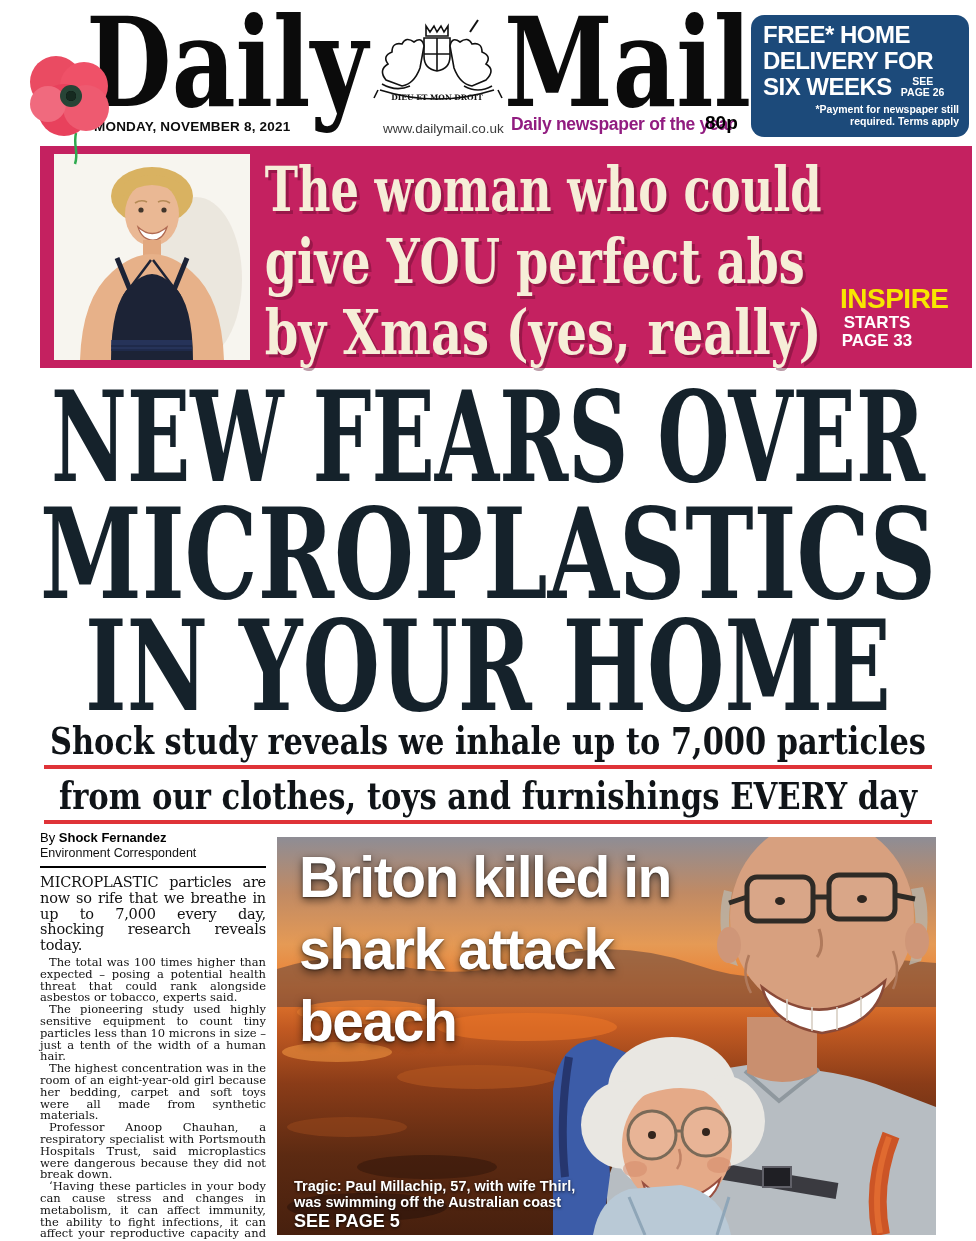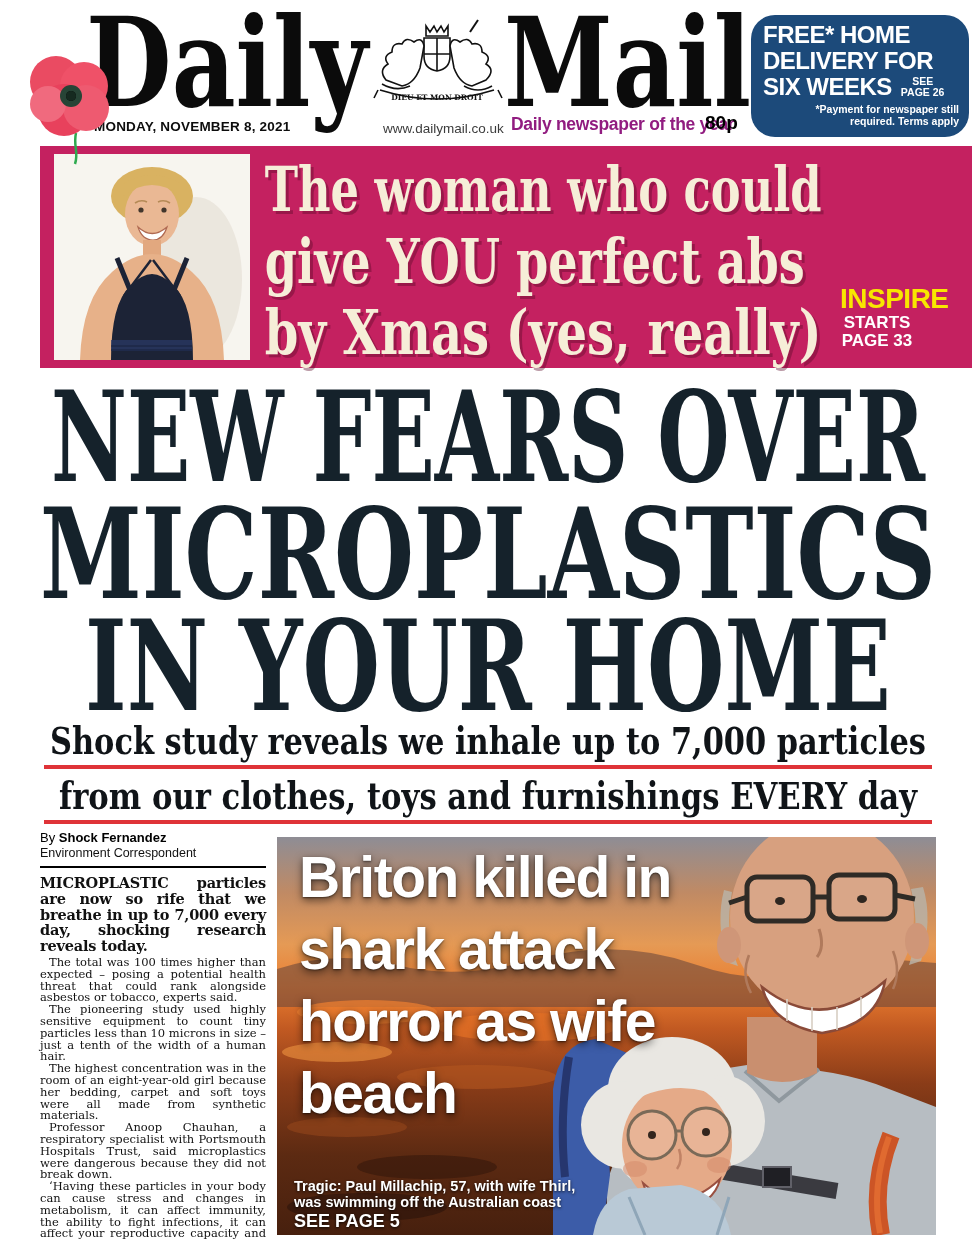--- a/index.html
+++ b/index.html
@@ -5,21 +5,21 @@
   html,body{margin:0;padding:0;background:#fff;}
   #page{position:relative;width:976px;height:1241px;background:#ffffff;overflow:hidden;font-family:"Liberation Sans",sans-serif;}
 
   
   .logo-svg{position:absolute;left:86px;top:2px;width:665px;height:142px;overflow:visible;}
   .poppy{position:absolute;left:18px;top:40px;width:100px;height:125px;z-index:5;}
   .dateline{position:absolute;left:94px;top:119px;font-weight:bold;font-size:13.5px;letter-spacing:.2px;color:#0d0d0d;}
   .site-url{position:absolute;left:383px;top:121px;font-size:13.5px;color:#3c3c3c;}
   .award-tagline{position:absolute;left:511px;top:114px;font-weight:bold;font-size:17.5px;letter-spacing:-.3px;color:#911c80;}
   .price{position:absolute;left:705px;top:112px;font-weight:bold;font-size:19px;color:#000;}
-  .delivery{position:absolute;left:751px;top:15px;width:218px;height:122px;background:#1c4a7a;border-radius:24px;color:#fff;box-sizing:border-box;padding:7px 0 0 12px;}
+  .delivery{position:absolute;left:751px;top:15px;width:218px;height:122px;background:#1c4a7a;border-radius:13px;color:#fff;box-sizing:border-box;padding:7px 0 0 12px;}
   .delivery .big{font-weight:bold;font-size:24px;line-height:26px;letter-spacing:-.5px;}
   .delivery .row3{display:flex;align-items:center;gap:9px;}
   .delivery .seeblock{font-weight:bold;font-size:10.5px;line-height:11px;text-align:center;}
   .delivery .terms{margin:4px 10px 0 -6px;text-align:right;font-weight:bold;font-size:10.5px;line-height:11.5px;}
 
   
   .banner{position:absolute;left:40px;top:146px;width:896px;height:222px;background:#c42160;padding-left:36px;}
   .banner-photo{position:absolute;left:14px;top:8px;width:196px;height:206px;background:#f7f5ef;overflow:hidden;}
   .banner-headline{position:absolute;left:222px;top:6px;width:575px;height:212px;overflow:visible;filter:drop-shadow(3px 3px 0 rgba(90,10,40,.4));}
   .banner-right{position:absolute;left:780px;top:138px;width:114px;text-align:center;}
@@ -29,21 +29,21 @@
   
   .main-headline{position:absolute;left:38px;top:374px;width:900px;height:338px;}
   .subheadline{position:absolute;left:44px;top:717px;width:888px;height:112px;}
 
   
   .article{position:absolute;left:40px;top:830px;width:226px;color:#111;}
   .byline{font-size:13px;color:#000;}
   .byline b{font-weight:bold;}
   .role{font-size:12.5px;margin-top:1px;}
   .divider{border-top:2px solid #000;margin:6px 0 7px;}
-  .lead{font-family:"DejaVu Serif",serif;font-weight:bold;font-size:14.5px;line-height:15.8px;letter-spacing:-.2px;text-align:justify;margin:0;}
+  .lead{font-family:"DejaVu Serif",serif;font-weight:normal;font-size:14.5px;line-height:15.8px;letter-spacing:-.2px;text-align:justify;margin:0;}
   .bodycopy p{font-family:"DejaVu Serif",serif;font-size:11.5px;line-height:11.8px;text-align:justify;text-indent:9px;margin:0;}
   .bodycopy{margin-top:3px;}
 
   
   .photo{position:absolute;left:277px;top:837px;width:659px;height:398px;overflow:hidden;}
   .photo svg.bg{position:absolute;left:0;top:0;width:100%;height:100%;}
   .photo-headline{position:absolute;left:22px;top:4px;font-weight:bold;font-size:57px;line-height:72px;letter-spacing:-1.5px;color:#fff;text-shadow:0 3px 8px rgba(0,0,0,.6),0 1px 2px rgba(0,0,0,.5);}
   .photo-caption{position:absolute;left:17px;top:341px;font-weight:bold;font-size:14.5px;line-height:16px;color:#fff;text-shadow:0 1px 3px rgba(0,0,0,.85);}
   .see-page{position:absolute;left:17px;top:374px;font-weight:bold;font-size:18px;color:#fff;text-shadow:0 1px 3px rgba(0,0,0,.85);}
 
@@ -241,21 +241,20 @@
         <path d="M366,346 Q403,380 443,342 Q437,368 403,372 Q371,366 366,346 Z" fill="#fff" stroke="#9a5040" stroke-width="2"></path>
         <path d="M384,358 v12 M403,363 v12 M422,358 v12" stroke="#d8cfc4" stroke-width="1.5"></path>
         <path d="M316,398 q6,-36 36,-46 l52,-4 q42,8 50,50 Z" fill="#b9c9d6"></path>
         <path d="M352,360 l16,38 M452,360 l-12,38" stroke="#8fa6b8" stroke-width="3" fill="none"></path>
       </g>
     </svg>
 
     <div class="photo-headline">
       <div>Briton killed in</div>
       <div>shark attack</div>
-      <div>horror as wife</div>
       <div>beach</div>
     </div>
     <div class="photo-caption">
       <div>Tragic: Paul Millachip, 57, with wife Thirl,</div>
       <div>was swimming off the Australian coast</div>
     </div>
     <div class="see-page">SEE PAGE 5</div>
   </div>
 
 </div>

